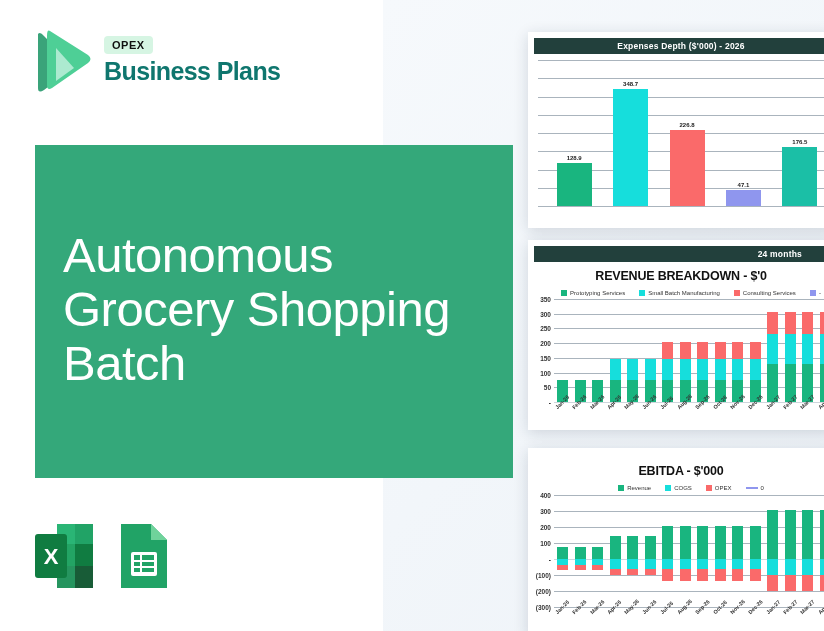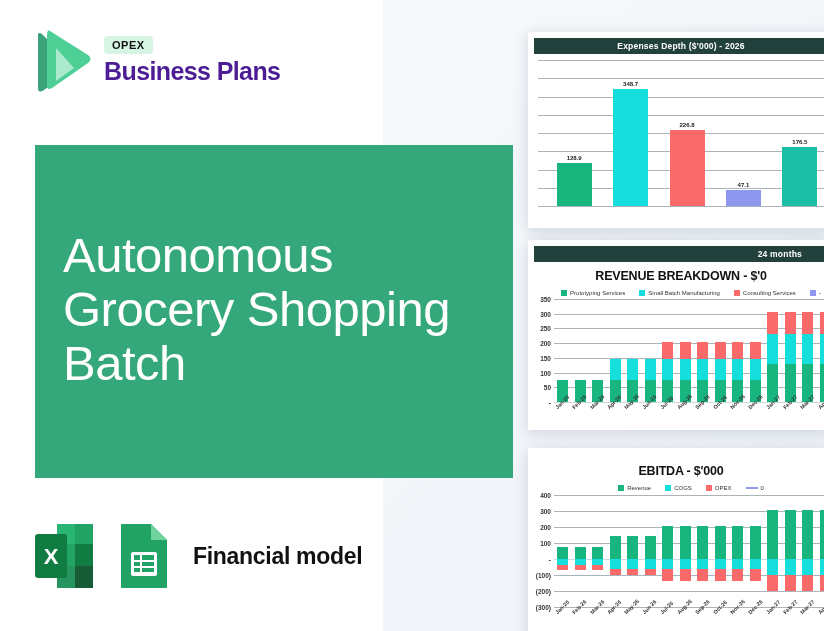--- a/index.html
+++ b/index.html
@@ -24,21 +24,21 @@
   
   #brand{ position:absolute; left:30px; top:28px; display:flex; align-items:center; gap:12px; }
   #logo-mark{ width:62px; height:66px; position:relative; flex:none; }
   #brand-text{ display:flex; flex-direction:column; gap:3px; }
   #ready-badge{
     align-self:flex-start;
     background:#d6f5e3; color:#111; font-size:11px; font-weight:700;
     letter-spacing:.5px; padding:3px 8px; border-radius:4px;
   }
   #brand-name{
-    font-size:25px; font-weight:700; color:#4c1d95; letter-spacing:-.6px;
+    font-size:25px; font-weight:700; color:#0f766e; letter-spacing:-.6px;
     white-space:nowrap;
   }
 
   
   #hero-block{
     position:absolute; left:35px; top:145px; width:478px; height:333px;
     background:#34a87a;
   }
   #hero-title{
     position:absolute; left:63px; top:228px; width:430px;
@@ -150,21 +150,20 @@
       <path d="M38 2 l16 16 H38 Z" fill="#6fd39b"></path>
       <rect x="18" y="30" width="26" height="24" rx="2" fill="#fff"></rect>
       <rect x="21" y="33" width="6" height="5" fill="#21a366"></rect>
       <rect x="29" y="33" width="12" height="5" fill="#21a366"></rect>
       <rect x="21" y="40" width="6" height="4" fill="#21a366"></rect>
       <rect x="29" y="40" width="12" height="4" fill="#21a366"></rect>
       <rect x="21" y="46" width="6" height="4" fill="#21a366"></rect>
       <rect x="29" y="46" width="12" height="4" fill="#21a366"></rect>
     </svg>
   </div>
-  <div id="footer-label">Financial model</div>
 </div>
 
 <div class="chart-card" id="card-expenses">
   <div class="card-header">Expenses Depth ($'000) - 2026</div>
   <div class="plot" id="plot-expenses" style="height:158px;margin-top:6px;">
     <div class="gridwrap" id="grid-expenses" style="left:10px;">
         <div class="gridline" style="top: 0px;"></div>
         <div class="gridline" style="top: 18.25px;"></div>
         <div class="gridline" style="top: 36.5px;"></div>
         <div class="gridline" style="top: 54.75px;"></div>

